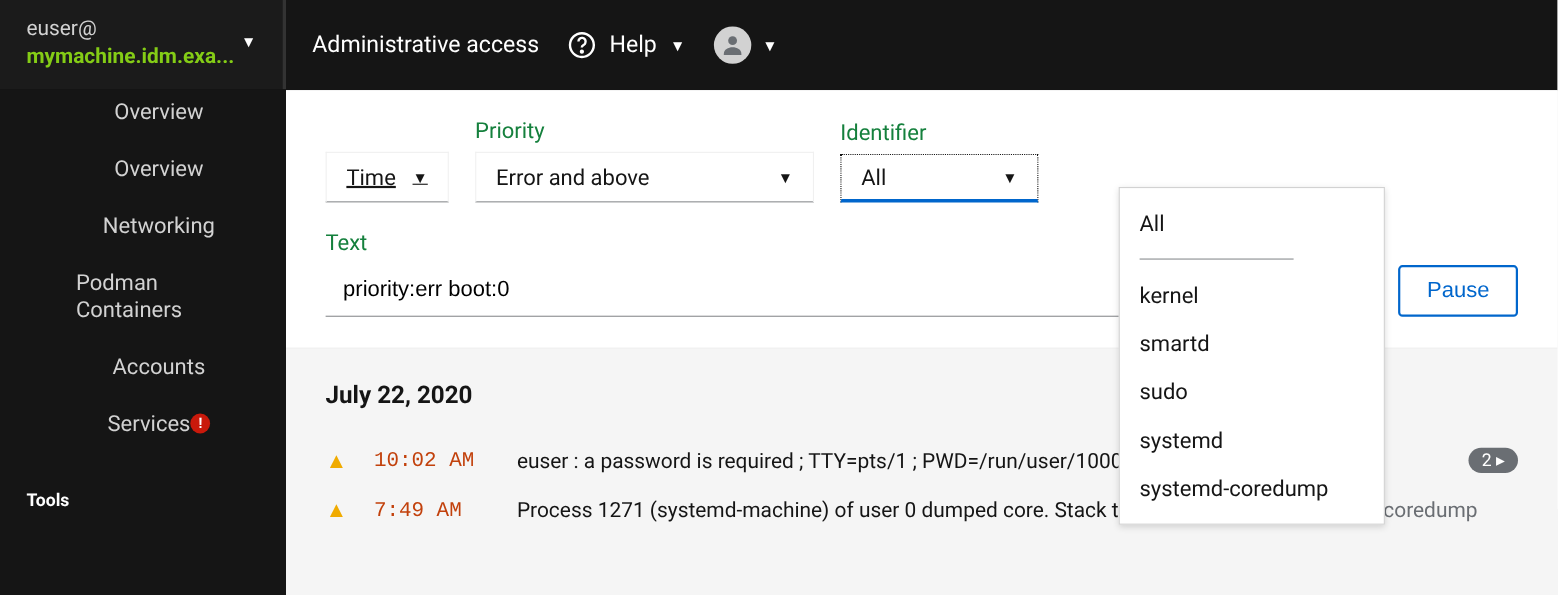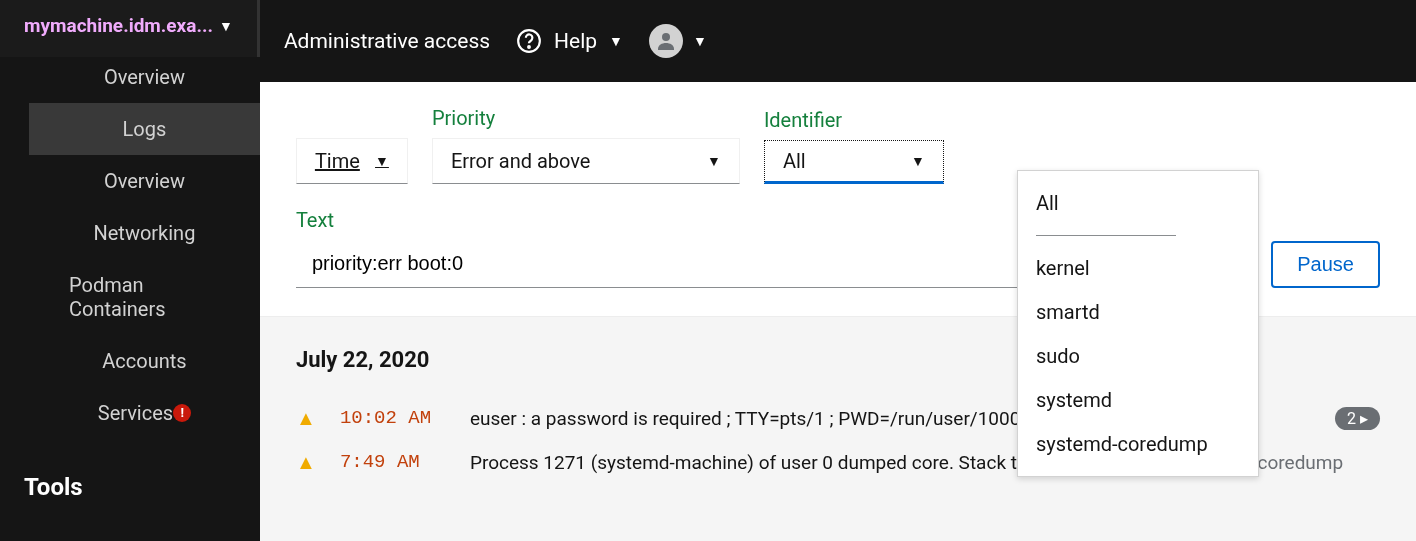--- a/index.html
+++ b/index.html
@@ -2,27 +2,27 @@
 <html><head>
 <meta charset="utf-8">
 <style>
 * { box-sizing: border-box; margin: 0; padding: 0; }
 body { font-family: -apple-system, BlinkMacSystemFont, "Segoe UI", Roboto, sans-serif; font-size: 16px; color: #151515; background: #fff; width: 1416px; height: 541px; overflow: hidden; }
 .app { display: flex; height: 100%; }
 .sidebar { width: 303px; background: #151515; color: #d2d2d2; display: flex; flex-direction: column; }
 .sidebar-header { padding: 14px 24px 18px 24px; display: flex; align-items: center; justify-content: space-between; background: #1b1b1b; border-right: 3px solid #333; }
 .sidebar-header .host { font-size: 19px; line-height: 1.3; }
 .sidebar-header .host .user { color: #d2d2d2; }
-.sidebar-header .host .machine { font-weight: 700; color: #f0abfc; }
+.sidebar-header .host .machine { font-weight: 700; color: #84cc16; }
 .sidebar-header .caret { color: #fff; font-size: 14px; }
 .nav { flex: 1; overflow: hidden; }
 .nav-item { padding: 14px 40px; font-size: 20px; color: #d2d2d2; display: flex; align-items: center; justify-content: center; cursor: pointer; margin-left: 29px; }
 .nav-item.active { background: #393939; }
 .nav-item .alert-dot { width: 18px; height: 18px; border-radius: 50%; background: #c9190b; display: inline-flex; align-items: center; justify-content: center; color: #fff; font-weight: bold; font-size: 13px; }
-.nav-section { padding: 14px 24px; font-size: 24px; font-weight: 700; color: #fff; margin-top: 20px; }
+.nav-section { padding: 14px 24px; font-size: 16px; font-weight: 700; color: #fff; margin-top: 20px; }
 .main { flex: 1; display: flex; flex-direction: column; background: #f5f5f5; }
 .topbar { background: #151515; color: #fff; height: 82px; display: flex; align-items: center; padding: 0 24px; gap: 26px; }
 .topbar .admin { font-size: 21px; color: #fff; }
 .topbar .help-group { display: flex; align-items: center; gap: 12px; font-size: 21px; }
 .topbar .avatar-group { display: flex; align-items: center; gap: 10px; }
 .avatar { width: 34px; height: 34px; border-radius: 50%; background: #d2d2d2; display: flex; align-items: center; justify-content: center; }
 .caret-down { font-size: 14px; color: #fff; }
 .filters { background: #fff; padding: 24px 36px 28px 36px; border-bottom: 1px solid #ededed; position: relative; }
 .filter-row1 { display: flex; gap: 24px; align-items: flex-end; }
 .filter-group { display: flex; flex-direction: column; gap: 8px; }
@@ -51,30 +51,28 @@
 .badge { background: #6a6e73; color: #fff; border-radius: 14px; padding: 2px 12px; font-size: 16px; display: inline-flex; align-items: center; gap: 4px; }
 svg { display: block; }
 </style>
 </head>
 <body>
 
 <div class="app">
   <aside class="sidebar">
     <div class="sidebar-header">
       <div class="host">
+        <div class="user">euser@</div>
         <div class="machine">mymachine.idm.exa...</div>
       </div>
       <span class="caret">▼</span>
     </div>
     <nav class="nav">
       <div class="nav-item" style="margin-top:-6px;">
         <span>Overview</span>
-      </div>
-      <div class="nav-item active">
-        <span>Logs</span>
       </div>
       <div class="nav-item">
         <span>Overview</span>
       </div>
       <div class="nav-item">
         <span>Networking</span>
       </div>
       <div class="nav-item">
         <span>Podman Containers</span>
       </div>

